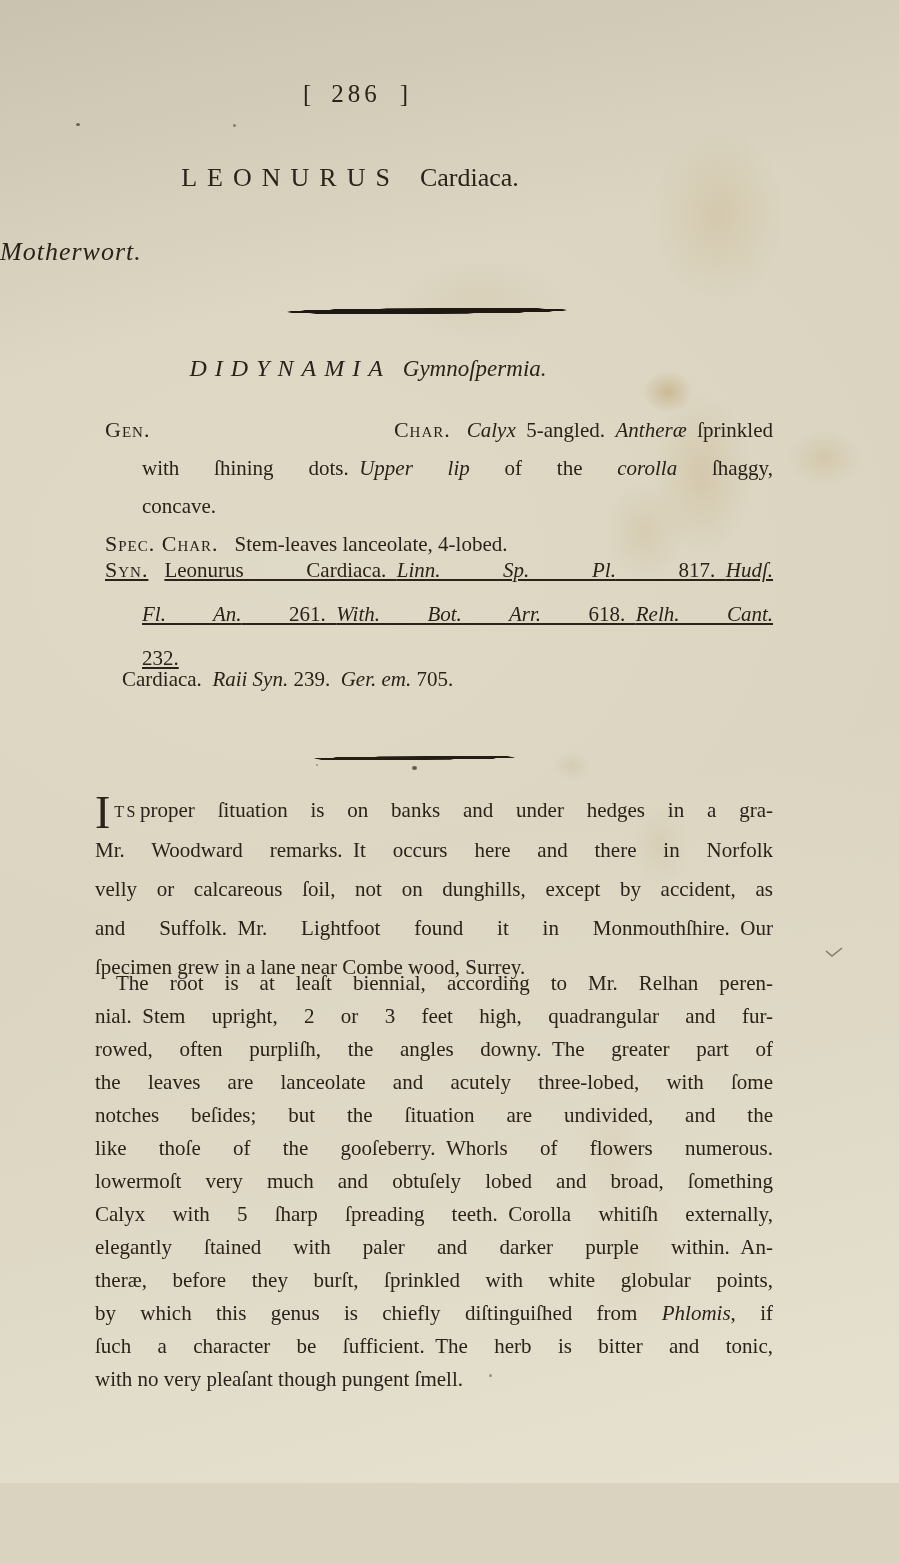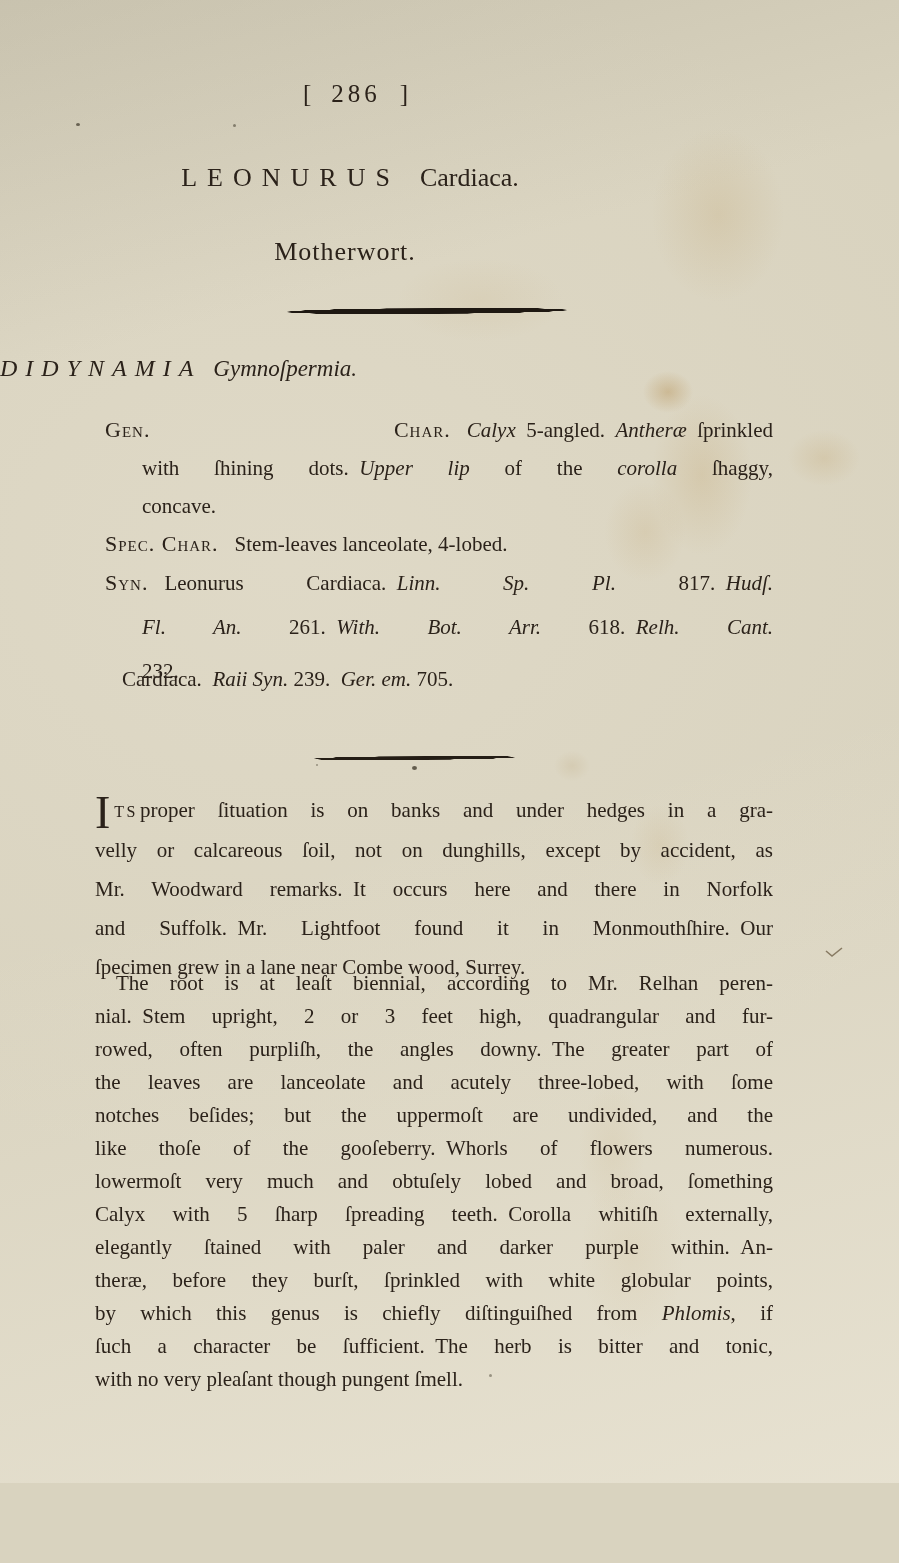--- a/index.html
+++ b/index.html
@@ -29,28 +29,28 @@
   .sec { position:absolute; }
   .jl { text-align:justify; text-align-last:justify; }
   .ll { text-align:left; text-align-last:left; }
   .ind { padding-left:37px; }
   .it { font-style:italic; }
   .sc-label { font-variant:small-caps; font-size:22px; letter-spacing:1px; margin-right:16px; }
   .pagenum { top:80px; left:0; width:712px; text-align:center; font-size:25px; letter-spacing:1px; }
   .pagenum .num { margin:0 19px; letter-spacing:4px; }
   .titleline { top:163px; left:0; width:700px; text-align:center; font-size:26px; }
   .titleline .genus { letter-spacing:10px; margin-right:20px; }
-  .mother { top:237px; left:0; width:690px; text-align:center; font-size:26px; letter-spacing:1px; }
+  .mother { top:237px; left:0; width:690px; text-align:left; font-style:italic; font-size:26px; letter-spacing:1px; }
   .rule1 { top:308px; left:285px; width:284px; height:6px; transform:rotate(-0.4deg);
            background:radial-gradient(closest-side, #1e1812 97%, rgba(0,0,0,0) 100%); }
-  .didyn { top:355px; left:0; width:660px; text-align:left; font-style:italic; font-size:23px; }
+  .didyn { top:355px; left:0; width:660px; text-align:center; font-style:italic; font-size:23px;padding-left:38px; }
   .didyn .order { letter-spacing:8px; margin-right:12px; font-size:24px; }
   .genchar { top:411px; left:105px; width:668px; font-size:21px; line-height:38px; }
   .specchar { top:531px; left:105px; width:668px; font-size:21px; }
-  .syn { top:561px; left:105px; width:668px; font-size:21px; line-height:44px; }
+  .syn { top:548px; left:105px; width:668px; font-size:21px; line-height:44px;text-decoration:underline; }
   .cardiaca-line { top:667px; left:122px; width:640px; font-size:21px; }
   .rule2 { top:756px; left:312px; width:205px; height:4px; transform:rotate(-0.5deg);
            background:radial-gradient(closest-side, #241d15 97%, rgba(0,0,0,0) 100%); }
   .para1 { top:791px; left:95px; width:678px; font-size:21px; line-height:39px; }
   .para2 { top:967px; left:95px; width:678px; font-size:21px; line-height:33px; }
   .para2 .first { text-indent:21px; }
   .dropcap { font-size:46px; line-height:0; vertical-align:-11px; letter-spacing:1px; }
   .initial-caps { font-size:16px; letter-spacing:2.5px; margin:0 2px 0 3px; }
   .speck { position:absolute; border-radius:50%; background:#4e4738; }
   .speck.s1 { left:76px;  top:123px;  width:4px; height:3px; opacity:.8; }
@@ -99,32 +99,32 @@
   </div>
 
   <div class="sec cardiaca-line">
     <span>Cardiaca. </span><span class="it">Raii Syn.</span><span> 239. </span><span class="it">Ger. em.</span><span> 705.</span>
   </div>
 
   <div class="sec rule2"></div>
 
   <div class="sec para1">
     <div class="jl"><span class="dropcap">I</span><span class="initial-caps">TS</span><span>proper ſituation is on banks and under hedges in a gra-</span></div>
+    <div class="jl">Mr. Woodward remarks. It occurs here and there in Norfolk</div>
     <div class="jl">velly or calcareous ſoil, not on dunghills, except by accident, as</div>
-    <div class="jl">Mr. Woodward remarks. It occurs here and there in Norfolk</div>
     <div class="jl">and Suffolk. Mr. Lightfoot found it in Monmouthſhire. Our</div>
     <div class="ll">ſpecimen grew in a lane near Combe wood, Surrey.</div>
   </div>
 
   <div class="sec para2">
     <div class="jl first">The root is at leaſt biennial, according to Mr. Relhan peren-</div>
     <div class="jl">nial. Stem upright, 2 or 3 feet high, quadrangular and fur-</div>
     <div class="jl">rowed, often purpliſh, the angles downy. The greater part of</div>
     <div class="jl">the leaves are lanceolate and acutely three-lobed, with ſome</div>
-    <div class="jl">notches beſides; but the uppermoſt are undivided, and the</div>
+    <div class="jl">notches beſides; but the ſituation are undivided, and the</div>
     <div class="jl">like thoſe of the gooſeberry. Whorls of flowers numerous.</div>
     <div class="jl">lowermoſt very much and obtuſely lobed and broad, ſomething</div>
     <div class="jl">Calyx with 5 ſharp ſpreading teeth. Corolla whitiſh externally,</div>
     <div class="jl">elegantly ſtained with paler and darker purple within. An-</div>
     <div class="jl">theræ, before they burſt, ſprinkled with white globular points,</div>
     <div class="jl"><span>by which this genus is chiefly diſtinguiſhed from </span><span class="it">Phlomis</span><span>, if</span></div>
     <div class="jl">ſuch a character be ſufficient. The herb is bitter and tonic,</div>
     <div class="ll">with no very pleaſant though pungent ſmell.</div>
   </div>
 

